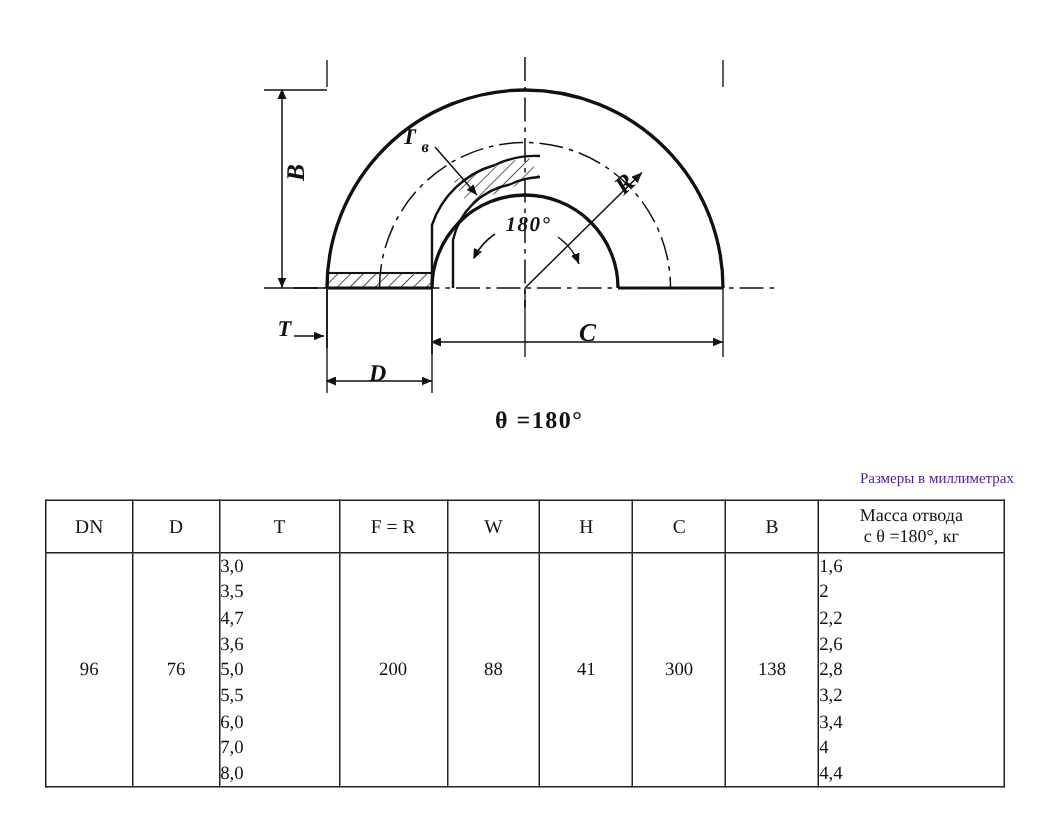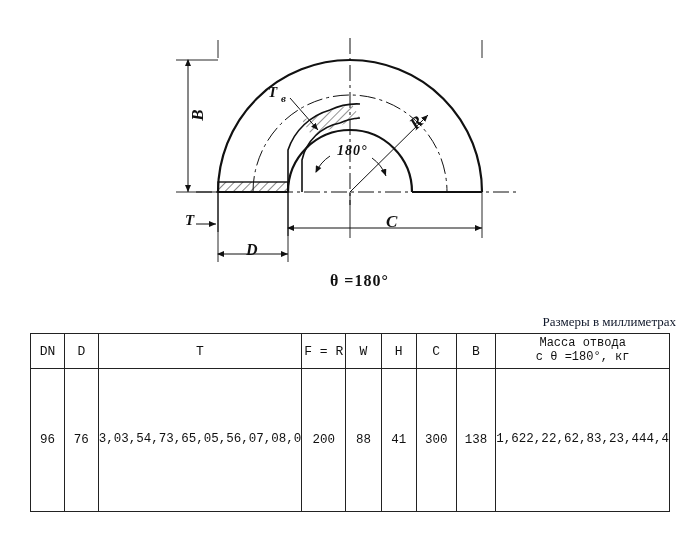--- a/index.html
+++ b/index.html
@@ -93,32 +93,32 @@
     font-style: normal;
     letter-spacing: 1px;
     margin-top: 14px;
   }
 
   
   #units-note {
     position: absolute;
     right: 24px;
     top: 314px;
-    font-size: 13px;
+    font-size: 10px;
     font-family: "Liberation Serif", serif;
-    color: #0f172a;
+    color: #4c1d95;
   }
   table {
     position: absolute;
     left: 30px;
     top: 333px;
     width: 640px;
     border-collapse: collapse;
     font-size: 12.5px;
-    font-family: Liberation Mono, monospace;
+    font-family: Liberation Serif, serif;
     color: #111;
   }
   table th, table td {
     border: 1px solid #222;
     text-align: center;
     vertical-align: middle;
     padding: 0;
   }
   thead th {
     height: 34px;
@@ -127,21 +127,21 @@
   }
   thead th.two-line {
     line-height: 1.15;
     font-size: 12px;
   }
   tbody td {
     height: 142px;
   }
   .stack {
     display: flex;
-    flex-direction: row;
+    flex-direction: column;
     justify-content: center;
     align-items: flex-start;
     line-height: 1.38;
     font-size: 12.5px;
   }
   col.c-dn { width: 58px; }
   col.c-d  { width: 58px; }
   col.c-t  { width: 80px; }
   col.c-fr { width: 72px; }
   col.c-w  { width: 62px; }

